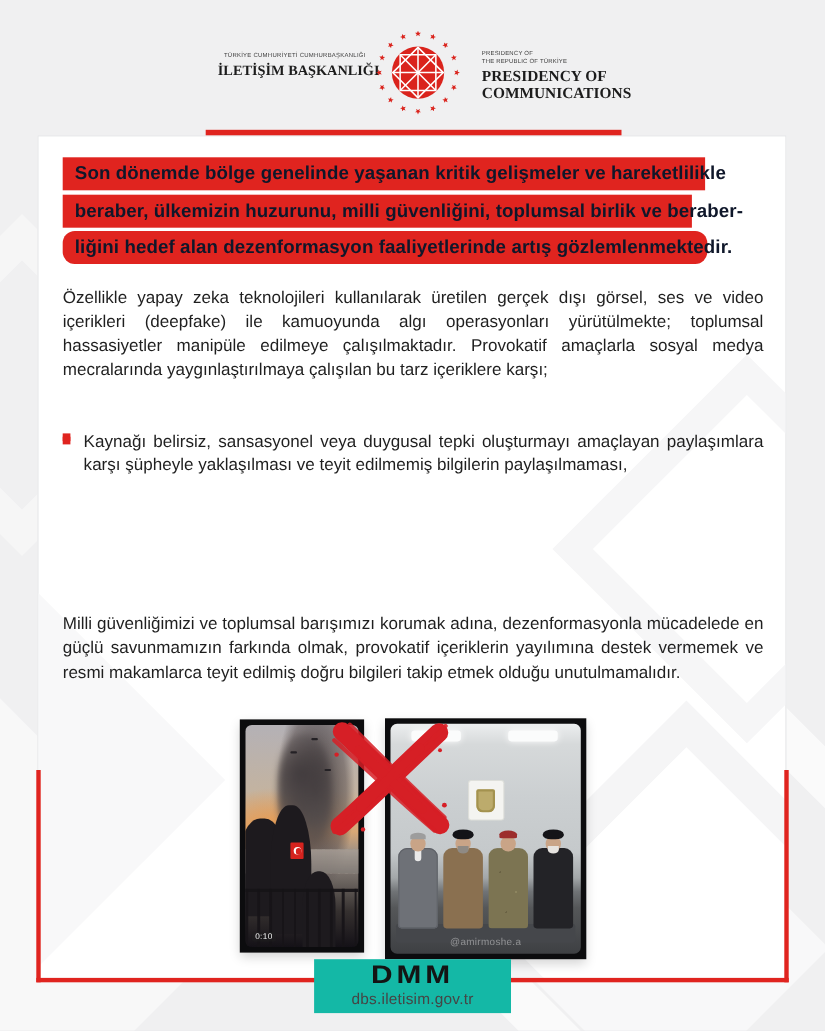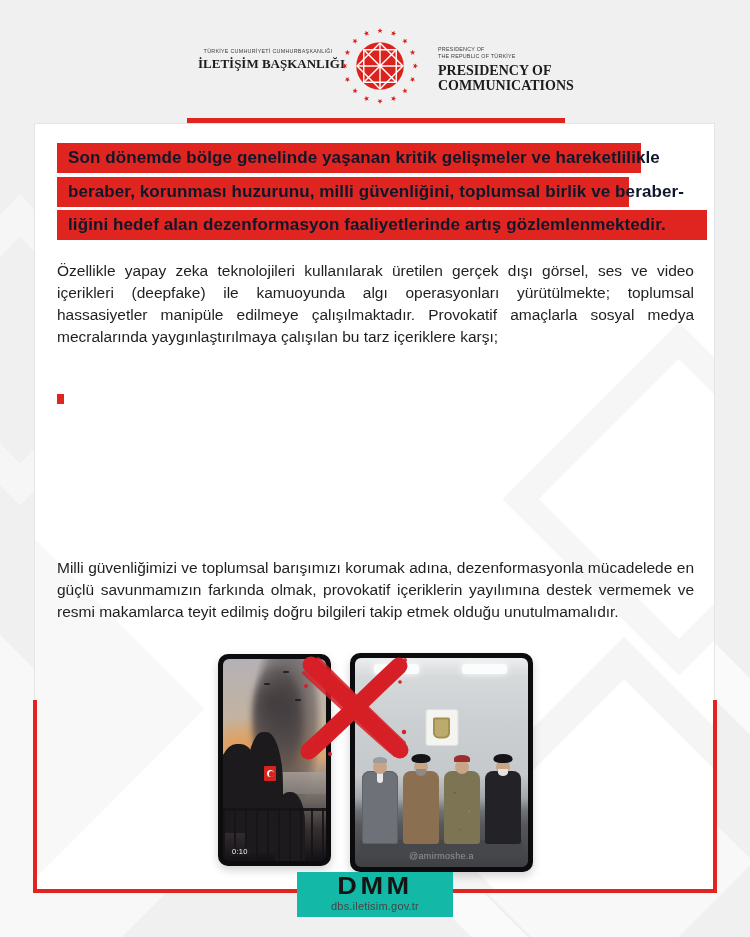--- a/index.html
+++ b/index.html
@@ -47,34 +47,34 @@
   .acc-left   { left:33px;  top:700px; width:4px;  height:193px; }
   .acc-right  { left:713px; top:700px; width:4px;  height:193px; }
   .acc-bottom { left:33px;  top:889px; width:684px; height:4px; }
 
   
   .hbar { position:absolute; height:30px; background:#e0241f; color:#0f172a; z-index:4;
           font-weight:bold; font-size:17px; line-height:30px; padding-left:11px;
           white-space:nowrap; letter-spacing:.1px; }
   .hbar1 { left:57px; top:143px;   width:584px; }
   .hbar2 { left:57px; top:176.5px; width:572px; }
-  .hbar3 { left:57px; top:210px;   width:650px; }
+  .hbar3 { left:57px; top:210px;   width:586px;border-radius:11px; }
 
   
   .para { position:absolute; left:57px; width:637px; font-size:15.5px; line-height:22px;
           text-align:justify; color:#1f1f1f; z-index:2; }
   .para1 { top:260px; }
   .para2 { top:557px; }
   .bullets { position:absolute; left:57px; top:388px; width:637px; list-style:none; z-index:2; }
   .bullets li { position:relative; padding-left:19px; font-size:15.5px; line-height:21px;
                 text-align:justify; color:#1f1f1f; margin-bottom:3px; }
   .bullets li .sq { position:absolute; left:0; top:6px; width:7px; height:7px; background:#e0241f; }
 
   
-  .shot { position:absolute; background:#0c0c0e; border-radius:10px; padding:5px; z-index:2;
+  .shot { position:absolute; background:#0c0c0e; border-radius:0; padding:5px; z-index:2;
           box-shadow:0 4px 10px rgba(0,0,0,.18); }
   .shot-left  { left:218px; top:654px; width:113px; height:212px; }
   .shot-right { left:350px; top:653px; width:183px; height:219px; }
   .shot-inner { position:relative; width:100%; height:100%; border-radius:6px; overflow:hidden; }
 
   
   .lv { background:
         radial-gradient(ellipse 46px 120px at 62% 30%, rgba(58,52,55,.95), rgba(90,80,80,.55) 60%, rgba(0,0,0,0) 78%),
         radial-gradient(ellipse 70px 55px at 22% 48%, rgba(236,152,72,.9), rgba(236,152,72,0) 72%),
         linear-gradient(180deg,#b4b1b6 0%,#c3b3a0 30%,#d8a876 48%,#9a8e85 58%,#6d6661 70%,#35302f 84%,#141117 100%); }
@@ -137,21 +137,21 @@
   .rp .wm { position:absolute; left:50%; bottom:3%; transform:translateX(-50%);
             font-size:9px; color:rgba(255,255,255,.4); white-space:nowrap; letter-spacing:.3px; }
 
   .redx { position:absolute; left:296px; top:652px; width:118px; height:114px; z-index:5; }
 
   
   .dmm { position:absolute; left:375px; top:872px; transform:translateX(-50%);
          background:#14b8a6; padding:3px 34px 5px; text-align:center; z-index:6; }
   .dmm .mark { font-size:23px; font-weight:900; letter-spacing:3px; color:#141414;
                transform:scaleX(1.18); transform-origin:center; line-height:1; }
-  .dmm .url { margin-top:2px; font-size:11px; color:#454545; letter-spacing:.2px; }
+  .dmm .url { margin-top:2px; font-size:14px; color:#454545; letter-spacing:.2px; }
 </style>
 </head>
 <body>
 
 <div class="page">
 
   <div class="bgshape bg-d1"></div>
   <div class="bgshape bg-d2"></div>
   <div class="bgshape bg-d3"></div>
   <div class="bgshape bg-d4"></div>
@@ -209,34 +209,35 @@
 
   <div class="accent acc-top"></div>
   <div class="accent acc-left"></div>
   <div class="accent acc-right"></div>
   <div class="accent acc-bottom"></div>
 
   <div class="hbar hbar1">
     <span>Son dönemde bölge genelinde yaşanan kritik gelişmeler ve hareketlilikle</span>
   </div>
   <div class="hbar hbar2">
-    <span>beraber, korunması huzurunu, milli güvenliğini, toplumsal birlik ve beraber-</span>
+    <span>beraber, ülkemizin huzurunu, milli güvenliğini, toplumsal birlik ve beraber-</span>
   </div>
   <div class="hbar hbar3">
     <span>liğini hedef alan dezenformasyon faaliyetlerinde artış gözlemlenmektedir.</span>
   </div>
 
   <p class="para para1">Özellikle yapay zeka teknolojileri kullanılarak üretilen gerçek dışı görsel, ses ve video içerikleri (deepfake) ile kamuoyunda algı operasyonları yürütülmekte; toplumsal hassasiyetler manipüle edilmeye çalışılmaktadır. Provokatif amaçlarla sosyal medya mecralarında yaygınlaştırılmaya çalışılan bu tarz içeriklere karşı;</p>
 
   <ul class="bullets">
     <li>
       <span class="sq"></span>
     </li>
     <li>
       <span class="sq"></span>
+      <span>Kaynağı belirsiz, sansasyonel veya duygusal tepki oluşturmayı amaçlayan paylaşımlara karşı şüpheyle yaklaşılması ve teyit edilmemiş bilgilerin paylaşılmaması,</span>
     </li>
   </ul>
 
   <p class="para para2">Milli güvenliğimizi ve toplumsal barışımızı korumak adına, dezenformasyonla mücadelede en güçlü savunmamızın farkında olmak, provokatif içeriklerin yayılımına destek vermemek ve resmi makamlarca teyit edilmiş doğru bilgileri takip etmek olduğu unutulmamalıdır.</p>
 
   <div class="shot shot-left">
     <div class="shot-inner lv">
       <div class="smoke"></div>
       <div class="heli h1"></div>
       <div class="heli h2"></div>

